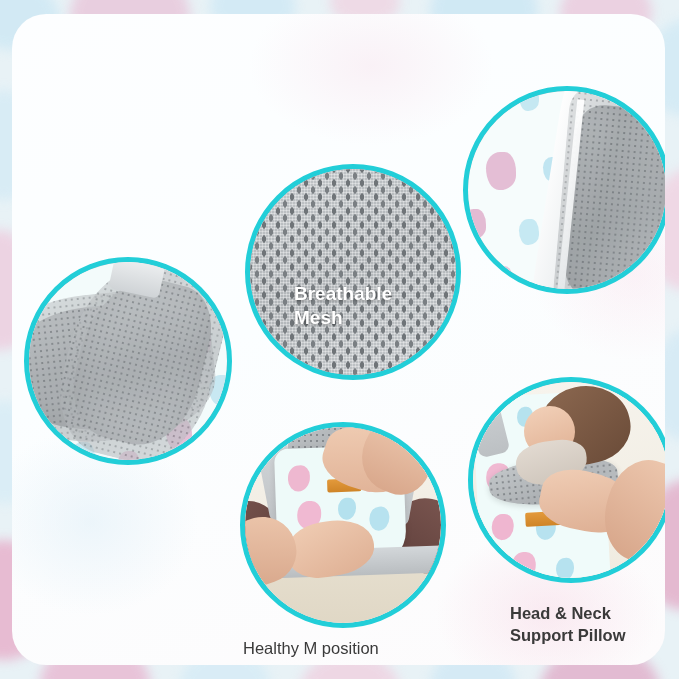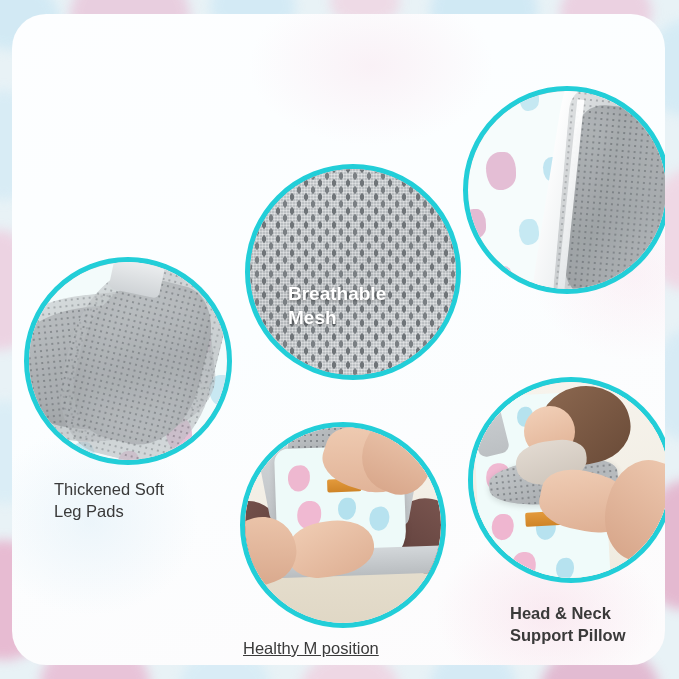--- a/index.html
+++ b/index.html
@@ -103,20 +103,21 @@
   
   #mesh-label{
     position:absolute;
     left:38px;bottom:44px;
     color:#ffffff;
     font-size:19px;font-weight:bold;
     line-height:1.3;
     white-space:pre-line;
     text-shadow:0 1px 3px rgba(0,0,0,.45);
     z-index:7;
+    padding-left:6px;
   }
 
   
   .skin{position:absolute;background:#e8bfa4;}
   .skin2{position:absolute;background:#dcb096;}
   .shirt{position:absolute;background:#f3efe6;}
   .pants{position:absolute;background:#e3dccc;}
   .sleeve{position:absolute;background:#6b4a45;}
   .strap{position:absolute;background:#cfd3d6;}
   .hair{position:absolute;background:#7a5a45;}
@@ -217,22 +218,20 @@
                   border-radius:52% 30% 44% 36%;transform:rotate(14deg);
                   box-shadow:inset 0 0 24px rgba(0,0,0,.15);">
         <div class="mesh-fine" style="opacity:.6;border-radius:inherit;"></div>
       </div>
 
       <div class="strap" style="left:42%;top:-4%;width:26%;height:20%;
                   background:linear-gradient(180deg,#f2f4f5,#cfd3d6);
                   border-radius:6px;transform:rotate(12deg);"></div>
     </div>
   </div>
-  <div class="circle-caption" style="left:42px;top:465px;">Thickened Soft
-Leg Pads</div>
 
   <div class="photo-circle" style="left:228px;top:408px;width:206px;height:206px;">
     <div class="photo-inner" style="background:#f7f3ec;">
 
       <div class="shirt" style="left:-10%;top:-6%;width:120%;height:78%;
              background:linear-gradient(180deg,#f7f4ee,#efeade);"></div>
       <div class="pants" style="left:-10%;top:66%;width:120%;height:46%;
              background:linear-gradient(180deg,#e6dfcf,#ded5c2);"></div>
 
       <div class="sleeve" style="left:-14%;top:38%;width:32%;height:34%;
@@ -278,21 +277,21 @@
              border-radius:50% 46% 40% 48%;transform:rotate(22deg);
              background:linear-gradient(180deg,#eec9b0,#d9a88c);"></div>
       <div class="skin" style="left:22%;top:48%;width:44%;height:28%;
              border-radius:42% 50% 44% 40%;transform:rotate(-10deg);
              background:linear-gradient(160deg,#f0cdb4,#deaf93);"></div>
       <div class="skin2" style="left:-8%;top:46%;width:34%;height:34%;
              border-radius:46% 50% 48% 40%;transform:rotate(-18deg);
              background:linear-gradient(200deg,#edc7ad,#d7a68a);"></div>
     </div>
   </div>
-  <div class="circle-caption" style="left:231px;top:624px;text-decoration:underline;">Healthy M position</div>
+  <div class="circle-caption" style="left:231px;top:624px;">Healthy M position</div>
 
   <div class="photo-circle" style="left:456px;top:363px;width:206px;height:206px;">
     <div class="photo-inner" style="background:#f5f3ec;">
 
       <div class="shirt" style="left:-14%;top:-10%;width:130%;height:124%;
              background:linear-gradient(170deg,#f8f5ef,#eeeade);"></div>
 
       <div style="position:absolute;left:2%;top:6%;width:66%;height:100%;
              background:#f0fbfa;border-radius:18px;overflow:hidden;transform:rotate(-3deg);">
         <span style="position:absolute;left:6%;top:10%;width:22px;height:28px;background:#efb8d1;border-radius:50% 40% 55% 45%;"></span>

